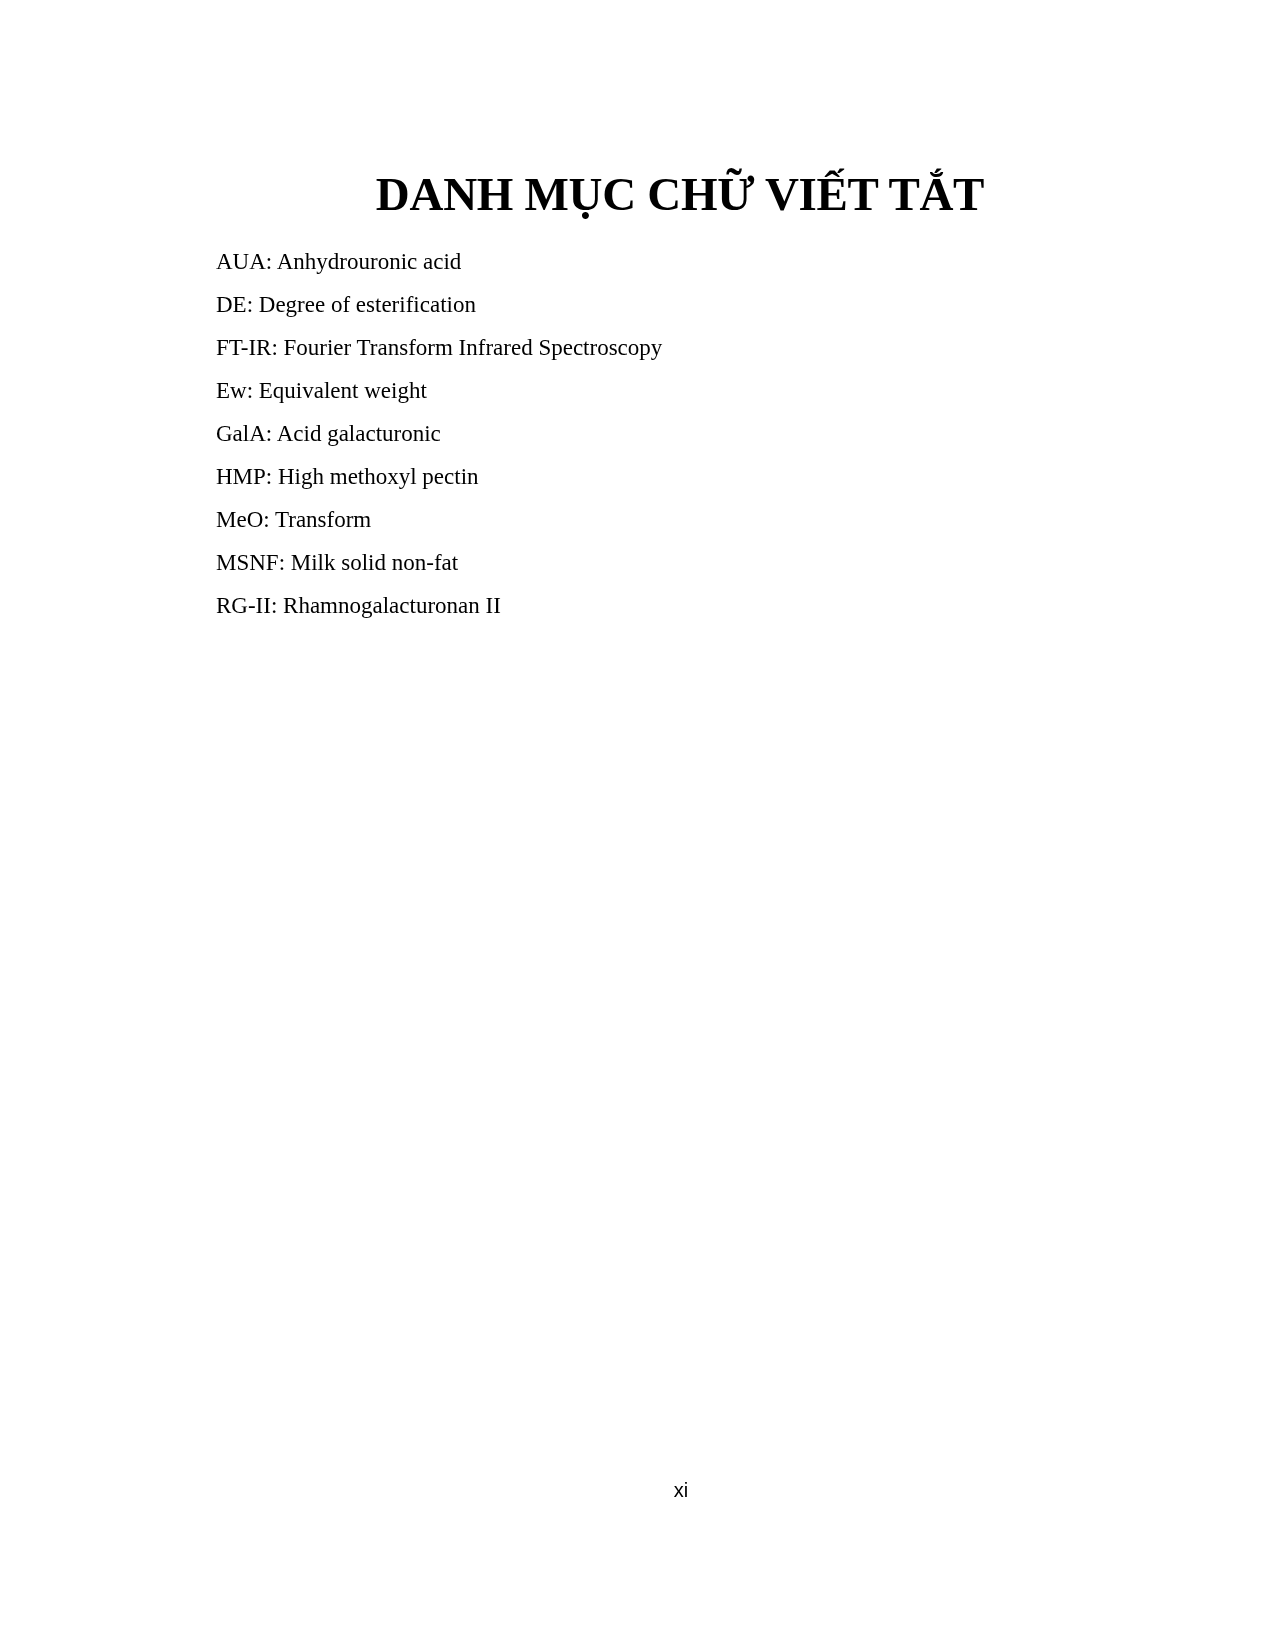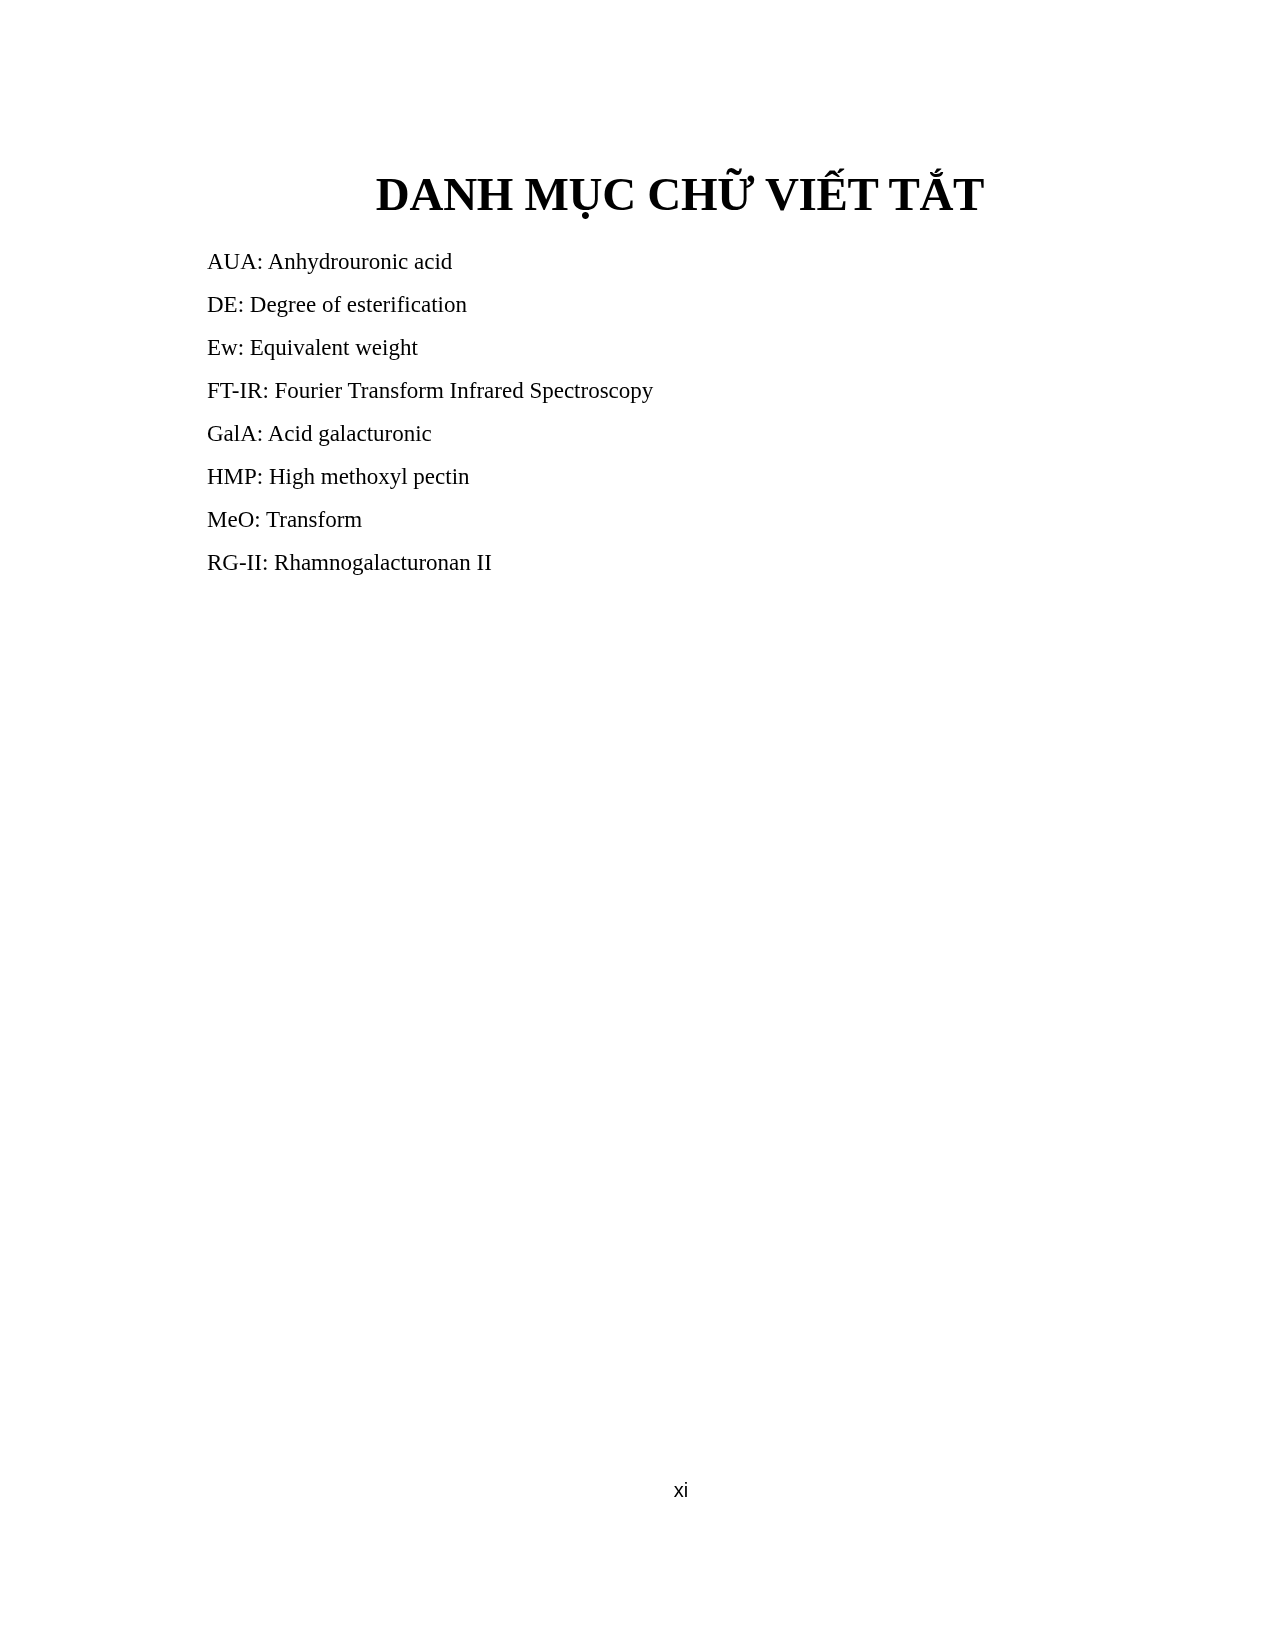--- a/index.html
+++ b/index.html
@@ -29,21 +29,21 @@
       text-align: center;
       font-family: "Liberation Serif", "DejaVu Serif", serif;
       font-weight: bold;
       font-size: 47px;
       line-height: 56px;
       margin: 0;
       letter-spacing: -0.3px;
     }
     .abbr-list {
       position: absolute;
-      left: 207px;
+      left: 216px;
       top: 240px;
       margin: 0;
       padding: 0;
       list-style: none;
     }
     .abbr-item {
       font-family: "Liberation Serif", "DejaVu Serif", serif;
       font-size: 23px;
       line-height: 43px;
       height: 43px;
@@ -62,22 +62,23 @@
   </style>
 </head>
 <body>
 
 <div class="page">
   <h1 class="title">DANH MỤC CHỮ VIẾT TẮT</h1>
 
   <ul class="abbr-list">
     <li class="abbr-item">AUA: Anhydrouronic acid</li>
     <li class="abbr-item">DE: Degree of esterification</li>
+    <li class="abbr-item">FT-IR: Fourier Transform Infrared Spectroscopy</li>
     <li class="abbr-item">Ew: Equivalent weight</li>
-    <li class="abbr-item">FT-IR: Fourier Transform Infrared Spectroscopy</li>
     <li class="abbr-item">GalA: Acid galacturonic</li>
     <li class="abbr-item">HMP: High methoxyl pectin</li>
     <li class="abbr-item">MeO: Transform</li>
+    <li class="abbr-item">MSNF: Milk solid non-fat</li>
     <li class="abbr-item">RG-II: Rhamnogalacturonan II</li>
   </ul>
 
   <div class="page-number">xi</div>
 </div>
 
 </body></html>

